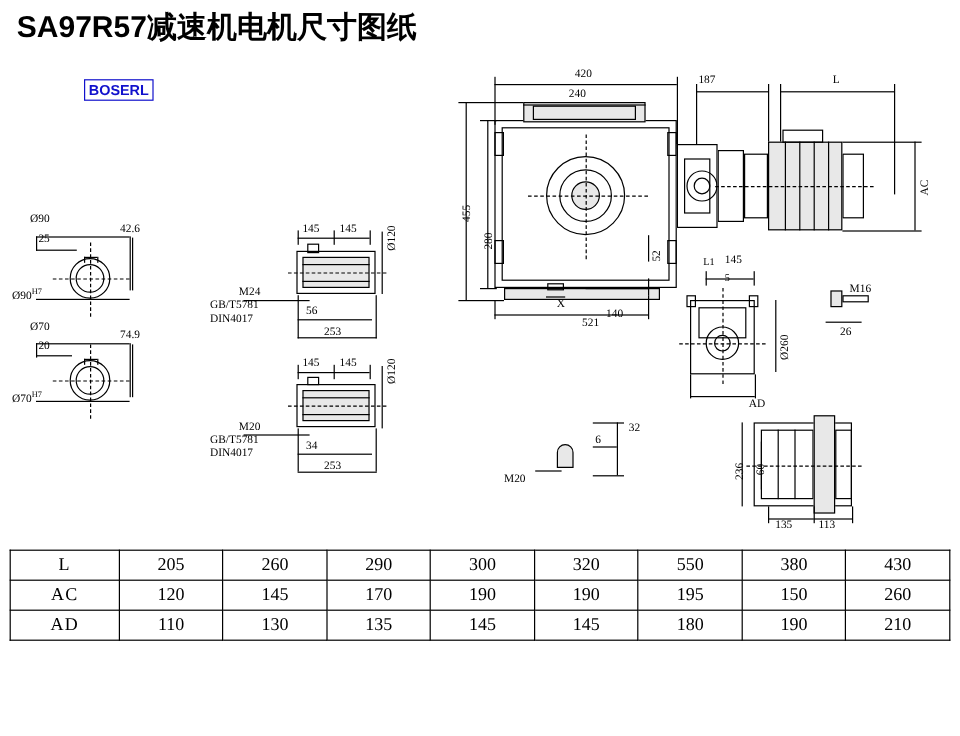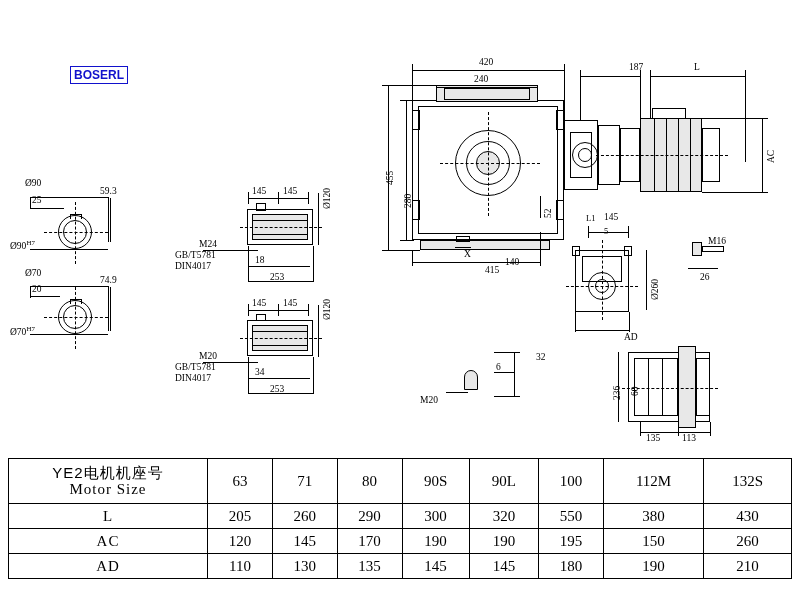--- a/index.html
+++ b/index.html
@@ -52,20 +52,21 @@
   .tbl td.head{font-size:15px;}
   .tbl td.lbl{font-size:15px;letter-spacing:1px;}
   .hdr2{font-size:15px;line-height:17px;letter-spacing:1px;}
   .cn{font-family:"Liberation Sans", sans-serif;}
 </style>
 </head>
 <body>
 
 <div id="root">
 
+  <div class="title cn">SA97R57减速机电机尺寸图纸</div>
   <div class="logo">BOSERL</div>
 
   <div>
 
     <div class="circ" style="left:58px;top:215px;width:34px;height:34px;"></div>
     <div class="circ" style="left:63px;top:220px;width:24px;height:24px;"></div>
 
     <div class="ln h" style="left:70px;top:214px;width:11px;"></div>
     <div class="ln v" style="left:70px;top:214px;height:5px;"></div>
     <div class="ln v" style="left:81px;top:214px;height:5px;"></div>
@@ -75,21 +76,21 @@
 
     <div class="ln h" style="left:30px;top:197px;width:78px;"></div>
     <div class="ln v" style="left:30px;top:197px;height:12px;"></div>
     <div class="ln v" style="left:108px;top:197px;height:45px;"></div>
     <div class="ln h" style="left:30px;top:208px;width:34px;"></div>
     <div class="ln v" style="left:110px;top:198px;height:44px;"></div>
     <div class="ln h" style="left:30px;top:249px;width:78px;"></div>
 
     <div class="t s" style="left:25px;top:178px;">Ø90</div>
     <div class="t s" style="left:32px;top:195px;">25</div>
-    <div class="t s" style="left:100px;top:186px;">59.3</div>
+    <div class="t s" style="left:100px;top:186px;">42.6</div>
     <div class="t s" style="left:10px;top:239px;"><span>Ø90</span><sup style="font-size:7px;">H7</sup></div>
   </div>
 
   <div>
     <div class="circ" style="left:58px;top:300px;width:34px;height:34px;"></div>
     <div class="circ" style="left:63px;top:305px;width:24px;height:24px;"></div>
     <div class="ln h" style="left:70px;top:299px;width:11px;"></div>
     <div class="ln v" style="left:70px;top:299px;height:5px;"></div>
     <div class="ln v" style="left:81px;top:299px;height:5px;"></div>
     <div class="dash" style="left:44px;top:317px;width:64px;"></div>
@@ -122,21 +123,21 @@
     <div class="ln v" style="left:318px;top:193px;height:52px;"></div>
 
     <div class="t s" style="left:252px;top:186px;">145</div>
     <div class="t s" style="left:283px;top:186px;">145</div>
     <div class="t s rot" style="left:322px;top:209px;transform:rotate(-90deg);">Ø120</div>
 
     <div class="ln h" style="left:248px;top:266px;width:62px;"></div>
     <div class="ln h" style="left:248px;top:281px;width:66px;"></div>
     <div class="ln v" style="left:248px;top:246px;height:36px;"></div>
     <div class="ln v" style="left:313px;top:246px;height:36px;"></div>
-    <div class="t s" style="left:255px;top:255px;">18</div>
+    <div class="t s" style="left:255px;top:255px;">56</div>
     <div class="t s" style="left:270px;top:272px;">253</div>
 
     <div class="ln h" style="left:203px;top:250px;width:55px;"></div>
     <div class="t s" style="left:199px;top:239px;">M24</div>
     <div class="t s" style="left:175px;top:250px;">GB/T5781</div>
     <div class="t s" style="left:175px;top:261px;">DIN4017</div>
   </div>
 
   <div>
     <div class="lt" style="left:247px;top:320px;width:66px;height:36px;"></div>
@@ -211,21 +212,21 @@
     <div class="ln v" style="left:412px;top:64px;height:40px;"></div>
     <div class="ln v" style="left:564px;top:64px;height:60px;"></div>
     <div class="t s" style="left:479px;top:57px;">420</div>
 
     <div class="ln h" style="left:436px;top:87px;width:102px;"></div>
     <div class="t s" style="left:474px;top:74px;">240</div>
 
     <div class="ln h" style="left:580px;top:76px;width:60px;"></div>
     <div class="ln v" style="left:580px;top:70px;height:50px;"></div>
     <div class="ln v" style="left:640px;top:70px;height:48px;"></div>
-    <div class="t s" style="left:629px;top:62px;">187</div>
+    <div class="t s" style="left:582px;top:62px;">187</div>
 
     <div class="ln h" style="left:650px;top:76px;width:95px;"></div>
     <div class="ln v" style="left:650px;top:70px;height:48px;"></div>
     <div class="ln v" style="left:745px;top:70px;height:92px;"></div>
     <div class="t s" style="left:694px;top:62px;">L</div>
 
     <div class="ln v" style="left:762px;top:118px;height:74px;"></div>
     <div class="ln h" style="left:702px;top:118px;width:66px;"></div>
     <div class="ln h" style="left:702px;top:192px;width:66px;"></div>
     <div class="t s rot" style="left:766px;top:163px;transform:rotate(-90deg);">AC</div>
@@ -243,21 +244,21 @@
     <div class="ln v" style="left:540px;top:196px;height:22px;"></div>
     <div class="t s rot" style="left:543px;top:218px;transform:rotate(-90deg);">52</div>
 
     <div class="ln h" style="left:488px;top:240px;width:52px;"></div>
     <div class="ln v" style="left:540px;top:232px;height:14px;"></div>
     <div class="t s" style="left:505px;top:242px;margin-top:15px;">140</div>
 
     <div class="ln h" style="left:412px;top:262px;width:128px;"></div>
     <div class="ln v" style="left:412px;top:250px;height:16px;"></div>
     <div class="ln v" style="left:540px;top:246px;height:20px;"></div>
-    <div class="t s" style="left:485px;top:265px;">415</div>
+    <div class="t s" style="left:485px;top:265px;">521</div>
 
     <div class="ln h" style="left:455px;top:247px;width:16px;"></div>
     <div class="t s" style="left:464px;top:249px;">X</div>
   </div>
 
   <div>
     <div class="lt fillw" style="left:575px;top:250px;width:54px;height:62px;"></div>
     <div class="lt" style="left:582px;top:256px;width:40px;height:26px;"></div>
     <div class="circ" style="left:588px;top:272px;width:28px;height:28px;"></div>
     <div class="circ" style="left:595px;top:279px;width:14px;height:14px;"></div>
@@ -289,21 +290,21 @@
     <div class="t s" style="left:708px;top:236px;">M16</div>
     <div class="t s" style="left:700px;top:272px;">26</div>
   </div>
 
   <div>
     <div class="lt fillg" style="left:464px;top:370px;width:14px;height:20px;border-radius:7px 7px 0 0;"></div>
     <div class="ln h" style="left:494px;top:372px;width:20px;"></div>
     <div class="ln v" style="left:514px;top:352px;height:44px;"></div>
     <div class="ln h" style="left:494px;top:352px;width:26px;"></div>
     <div class="ln h" style="left:494px;top:396px;width:26px;"></div>
-    <div class="t s" style="left:536px;top:352px;">32</div>
+    <div class="t s" style="left:524px;top:352px;">32</div>
     <div class="t s" style="left:496px;top:362px;">6</div>
     <div class="t s" style="left:420px;top:395px;">M20</div>
     <div class="ln h" style="left:446px;top:392px;width:22px;"></div>
   </div>
 
   <div>
     <div class="lt fillw" style="left:628px;top:352px;width:82px;height:70px;"></div>
     <div class="lt" style="left:634px;top:358px;width:44px;height:58px;"></div>
     <div class="ln v" style="left:648px;top:358px;height:58px;"></div>
     <div class="ln v" style="left:662px;top:358px;height:58px;"></div>
@@ -320,34 +321,20 @@
     <div class="ln h" style="left:678px;top:432px;width:32px;"></div>
     <div class="ln v" style="left:640px;top:422px;height:14px;"></div>
     <div class="ln v" style="left:678px;top:422px;height:14px;"></div>
     <div class="ln v" style="left:710px;top:422px;height:14px;"></div>
     <div class="t s" style="left:646px;top:433px;">135</div>
     <div class="t s" style="left:682px;top:433px;">113</div>
   </div>
 
   <table class="tbl">
     <tbody>
-      <tr>
-        <td class="lbl" style="width:198px;height:44px;">
-          <div class="hdr2 cn">YE2电机机座号</div>
-          <div class="hdr2">Motor Size</div>
-        </td>
-        <td class="head">63</td>
-        <td class="head">71</td>
-        <td class="head">80</td>
-        <td class="head">90S</td>
-        <td class="head">90L</td>
-        <td class="head">100</td>
-        <td class="head">112M</td>
-        <td class="head">132S</td>
-      </tr>
       <tr>
         <td class="lbl">L</td>
         <td>205</td>
         <td>260</td>
         <td>290</td>
         <td>300</td>
         <td>320</td>
         <td>550</td>
         <td>380</td>
         <td>430</td>

